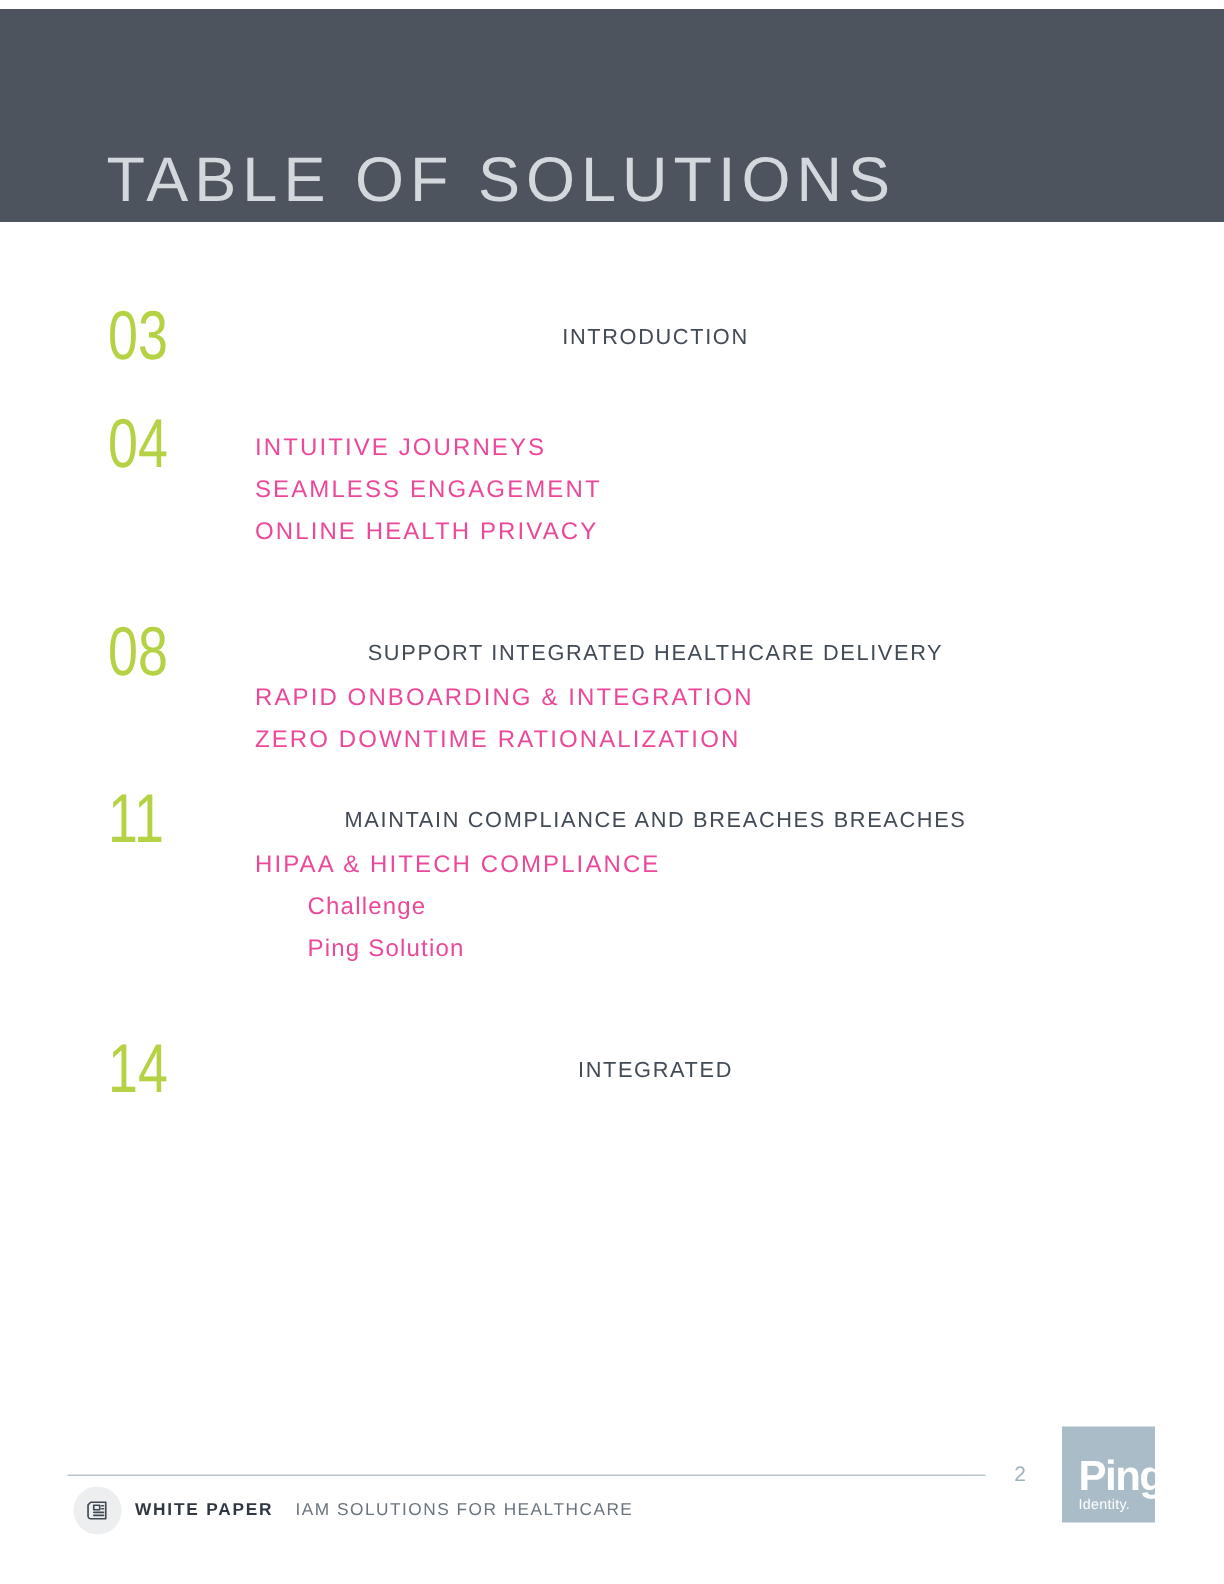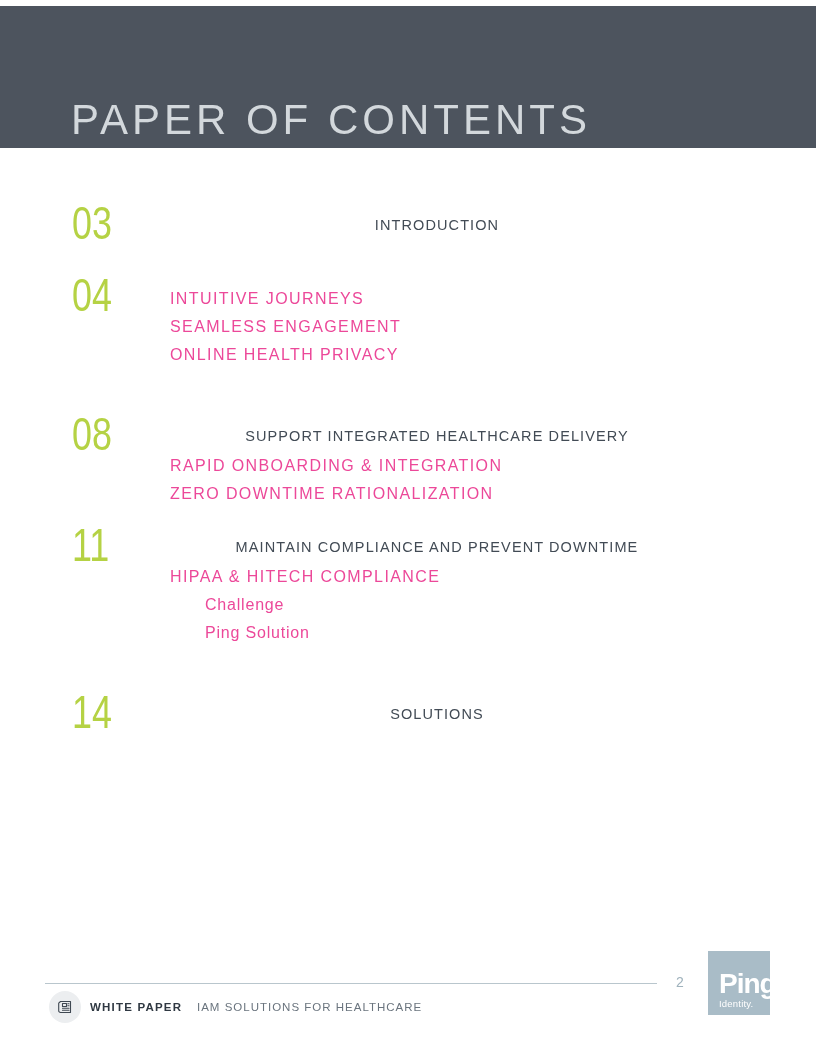--- a/index.html
+++ b/index.html
@@ -135,21 +135,21 @@
     font-weight: 400;
     letter-spacing: 1px;
     color: #6a747e;
     white-space: nowrap;
   }
 </style>
 </head>
 <body>
 
 <div class="banner">
-  <div class="banner-title">PAPER OF CONTENTS</div>
+  <div class="banner-title">TABLE OF SOLUTIONS</div>
 </div>
 
 <div class="toc-group g1">
   <div class="toc-num">03</div>
   <div class="toc-body">
     <div class="toc-title">INTRODUCTION</div>
   </div>
 </div>
 
 <div class="toc-group g2">
@@ -170,33 +170,33 @@
     <div class="toc-subs">
       <div class="toc-sub lvl2">RAPID ONBOARDING &amp; INTEGRATION</div>
       <div class="toc-sub lvl2">ZERO DOWNTIME RATIONALIZATION</div>
     </div>
   </div>
 </div>
 
 <div class="toc-group g4">
   <div class="toc-num">11</div>
   <div class="toc-body">
-    <div class="toc-title">MAINTAIN COMPLIANCE AND PREVENT DOWNTIME</div>
+    <div class="toc-title">MAINTAIN COMPLIANCE AND BREACHES BREACHES</div>
     <div class="toc-subs">
       <div class="toc-sub lvl2">HIPAA &amp; HITECH COMPLIANCE</div>
       <div class="toc-sub lvl3">Challenge</div>
       <div class="toc-sub lvl3">Ping Solution</div>
     </div>
   </div>
 </div>
 
 <div class="toc-group g5">
   <div class="toc-num">14</div>
   <div class="toc-body">
-    <div class="toc-title">SOLUTIONS</div>
+    <div class="toc-title">INTEGRATED</div>
   </div>
 </div>
 
 <div class="footer-rule"></div>
 <div class="footer-pagenum">2</div>
 
 <div class="logo">
   <div class="logo-brand">Ping</div>
   <div class="logo-suffix">Identity.</div>
 </div>

